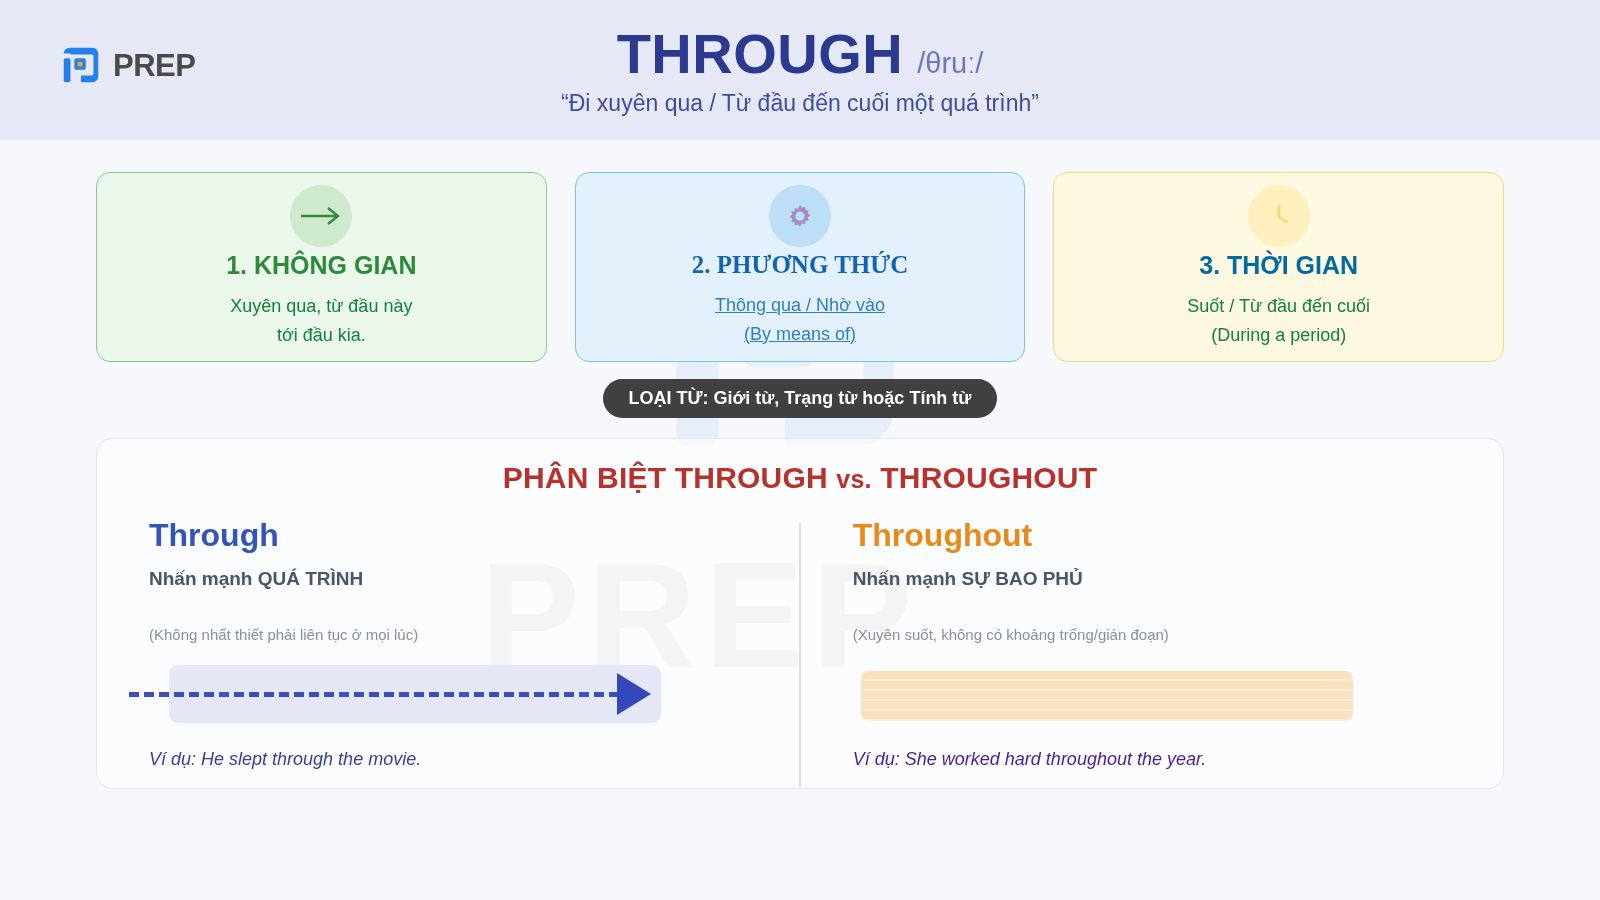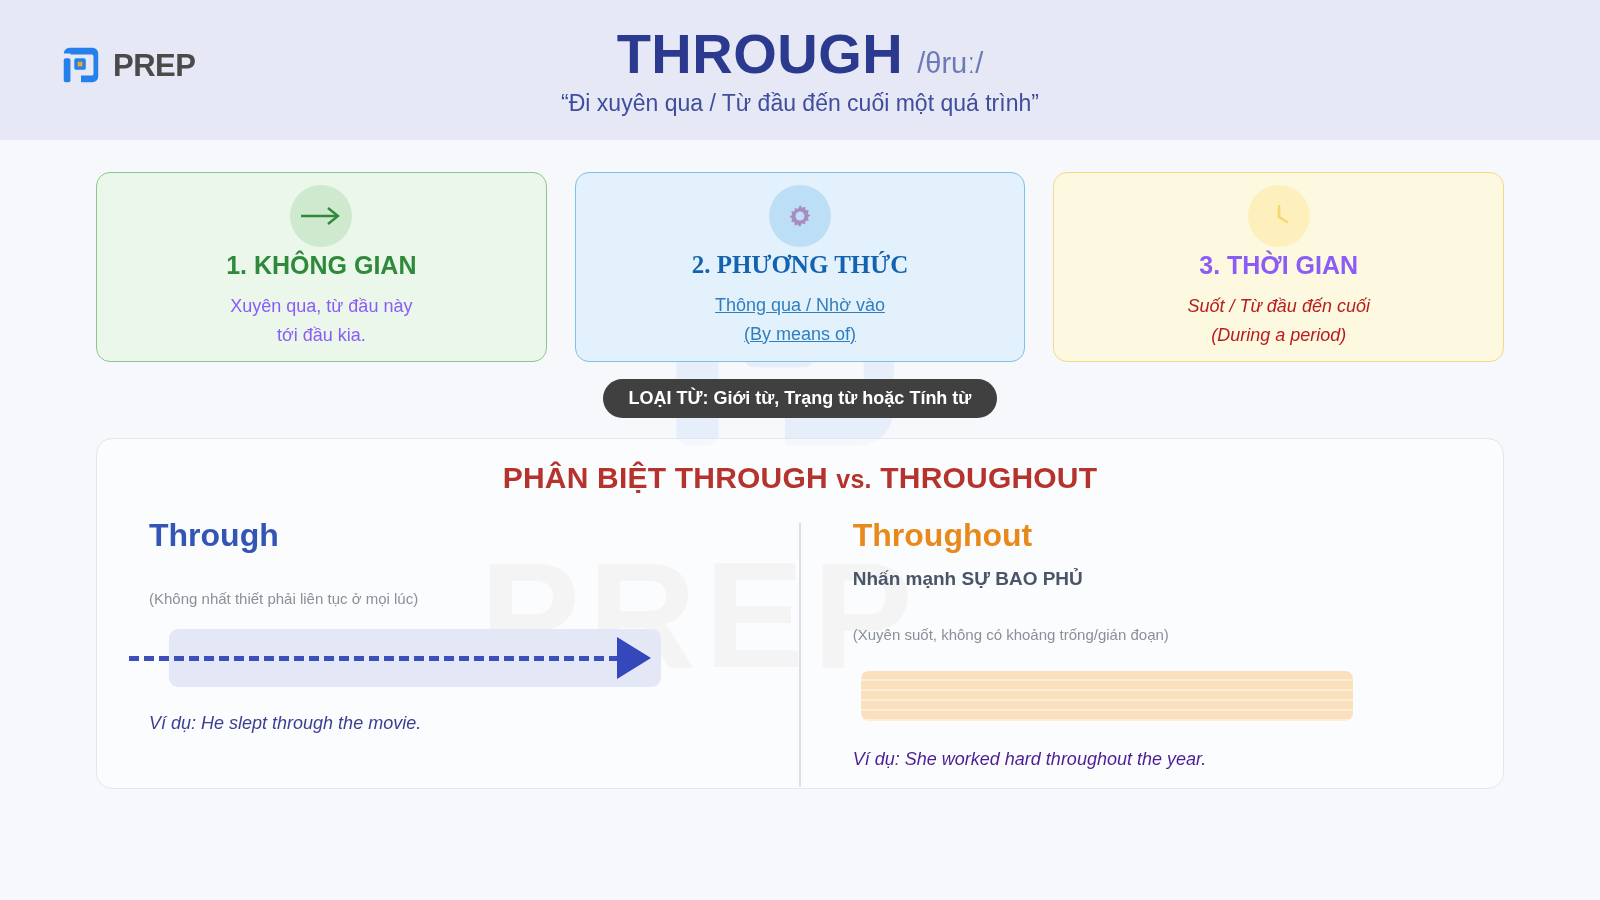--- a/index.html
+++ b/index.html
@@ -117,26 +117,26 @@
   .card.method .card-icon { background: #bcdff5; }
   .card.time   .card-icon { background: #fdf0bd; }
 
   .card-title {
     font-size: 25px;
     font-weight: bold;
     margin-top: 4px;
   }
   .card.space  .card-title { color: #2e8a3a; }
   .card.method .card-title { color: #1463b0; font-family: Liberation Serif, serif; }
-  .card.time   .card-title { color: #8b5cf6; }
+  .card.time   .card-title { color: #0369a1; }
 
   .card-desc { font-size: 18px; line-height: 1.6; margin-top: 12px; }
-  .card.space  .card-desc { color: #8b5cf6; }
+  .card.space  .card-desc { color: #15803d; }
   .card.method .card-desc { color: #2f7fc0; text-decoration: underline; }
-  .card.time   .card-desc { color: #b91c1c; font-style: italic; }
+  .card.time   .card-desc { color: #15803d; }
 
   
   .badge-row {
     position: relative;
     z-index: 3;
     display: flex;
     justify-content: center;
     margin-top: 17px;
   }
   .badge {
@@ -336,20 +336,21 @@
   <div class="panel-title">
     <span>PHÂN BIỆT THROUGH</span>
     <span class="vs">vs.</span>
     <span>THROUGHOUT</span>
   </div>
 
   <div class="cols">
 
     <div class="col left">
       <div class="col-word">Through</div>
+      <div class="col-emph">Nhấn mạnh QUÁ TRÌNH</div>
       <div class="col-note">(Không nhất thiết phải liên tục ở mọi lúc)</div>
       <div class="bar-wrap">
         <div class="bar-dashed"></div>
         <div class="dash-line"></div>
         <div class="arrow-head"></div>
       </div>
       <div class="col-example">Ví dụ: He slept through the movie.</div>
     </div>
 
     <div class="divider"></div>

